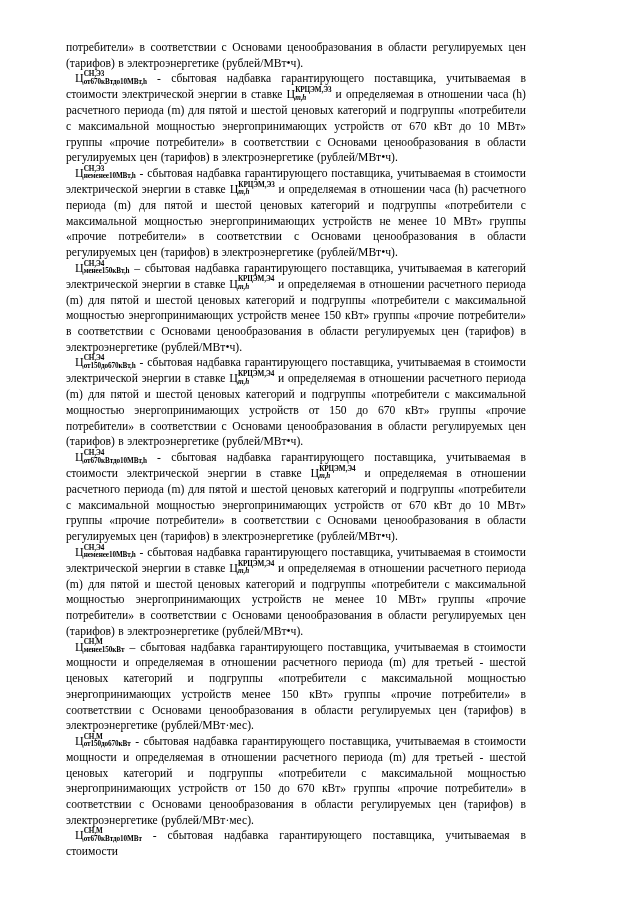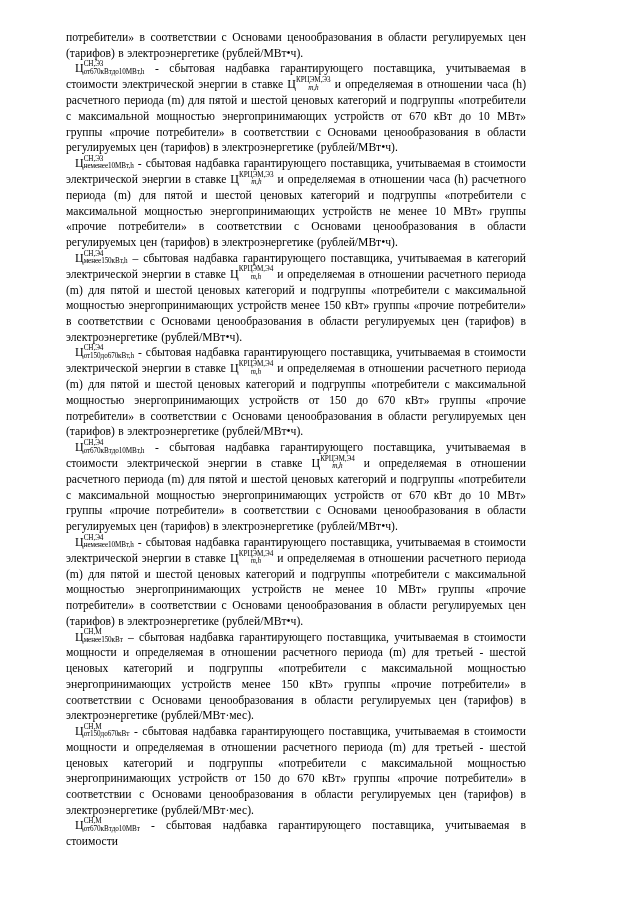--- a/index.html
+++ b/index.html
@@ -8,21 +8,21 @@
     height: 905px;
     background: #ffffff;
     color: #000000;
     font-family: "Liberation Serif", serif;
     overflow: hidden;
   }
   .page {
     box-sizing: border-box;
     width: 592px;
     height: 905px;
-    padding: 30px 66px 0 66px;
+    padding: 40px 66px 0 66px;
   }
   p.para {
     margin: 0;
     font-size: 11.6px;
     line-height: 15.7px;
     text-align: justify;
     word-spacing: 0.5px;
   }
   p.indent { text-indent: 9px; }
   
@@ -32,23 +32,24 @@
     display: inline-flex;
     flex-direction: column;
     vertical-align: middle;
     position: relative;
     top: -1px;
     font-size: 7.2px;
     line-height: 7.6px;
     text-align: left;
     text-indent: 0;
     letter-spacing: -0.1px;
+    font-weight: bold;
   }
   .fsup, .fsub { display: block; white-space: nowrap; }
-  .it { font-style: italic; text-align: center; }
+  .it { font-style: italic; }
 </style>
 </head>
 <body>
 
 <div class="page">
 
   <p class="para">
     <span>потребители» в соответствии с Основами ценообразования в области регулируемых цен (тарифов) в электроэнергетике (рублей/МВт•ч).</span>
   </p>
 

